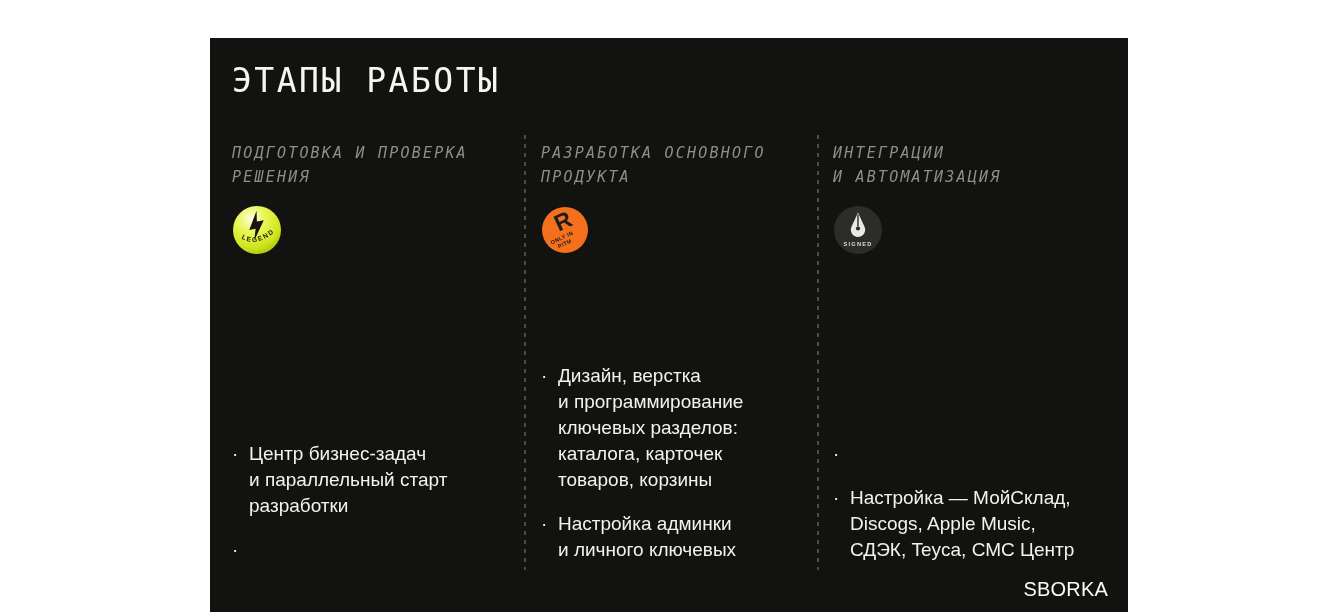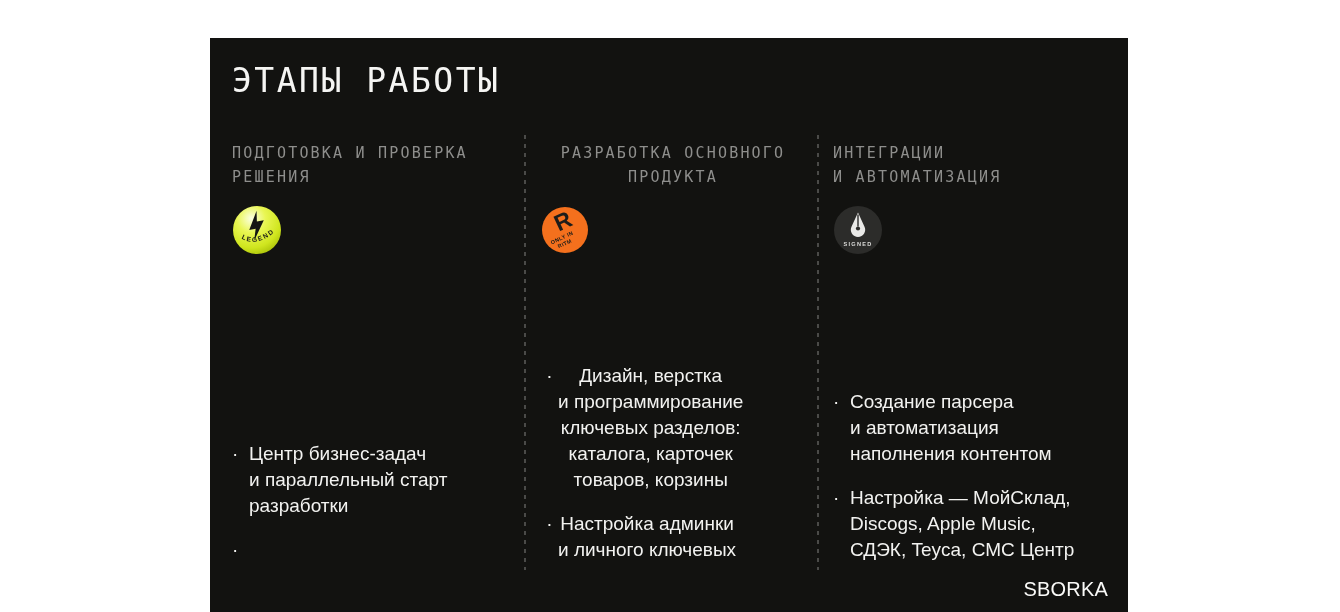--- a/index.html
+++ b/index.html
@@ -17,30 +17,30 @@
     font-family:"DejaVu Sans Mono","Liberation Mono",monospace;
     font-size:33px;line-height:38px;font-weight:normal;letter-spacing:2.5px;
     color:#f5f5f3;white-space:nowrap;
   }
   .columns{
     flex:1;display:grid;grid-template-columns:314px 293px 311px;
     margin-top:35px;min-height:0;
   }
   .col{display:flex;flex-direction:column;box-sizing:border-box;padding-top:6px;min-height:0;}
   .col-1{padding-left:22px;padding-right:24px;}
-  .col-2{padding-left:17px;padding-right:12px;position:relative;text-align:center;}
+  .col-2{padding-left:17px;padding-right:12px;position:relative;}
   .col-3{padding-left:16px;padding-right:14px;position:relative;}
   .col-2::before,.col-3::before{
     content:"";position:absolute;left:0;top:0;bottom:8px;width:2px;
     background:repeating-linear-gradient(to bottom,#4a4a48 0px,#4a4a48 4px,transparent 4px,transparent 9px);
   }
   .col-header{
     font-family:"DejaVu Sans Mono","Liberation Mono",monospace;
     font-size:15px;line-height:24px;letter-spacing:2.2px;
-    color:#8e8e8c;white-space:pre-line;
+    color:#8e8e8c;white-space:pre-line;font-style:italic;
   }
   .badge{margin-top:16px;width:50px;height:50px;flex:none;}
   .badge svg{display:block;width:50px;height:50px;}
   .bullets{
     list-style:none;margin:auto 0 0 0;padding:0 0 15px 0;
   }
   .bullet-item{display:flex;font-size:19px;line-height:26px;color:#f2f2f0;}
   .bullet-item + .bullet-item{margin-top:18px;}
   .bullet-marker{width:17px;flex:none;color:#f2f2f0;}
   .bullet-text{white-space:pre-line;}
@@ -134,23 +134,20 @@
             <path d="M25 7.5 L18.6 21.5 a7.2 7.2 0 1 0 12.8 0 Z" fill="#e9e9e7"></path>
             <circle cx="25" cy="23.5" r="2.1" fill="#2c2c2a"></circle>
             <line x1="25" y1="9.5" x2="25" y2="21.4" stroke="#2c2c2a" stroke-width="1.4"></line>
           </g>
           <text x="25" y="40.5" text-anchor="middle" font-family="Liberation Sans,sans-serif" font-size="5.6" font-weight="bold" fill="#dcdcda" letter-spacing="1.3">SIGNED</text>
         </svg>
       </div>
       <ul class="bullets">
         <li class="bullet-item">
           <span class="bullet-marker">·</span>
-          <span class="bullet-text">Создание парсера
-и автоматизация
-наполнения контентом</span>
         </li>
         <li class="bullet-item">
           <span class="bullet-marker">·</span>
           <span class="bullet-text">Настройка — МойСклад,
 Discogs, Apple Music,
 СДЭК, Teyca, СМС Центр</span>
         </li>
       </ul>
     </div>
 

